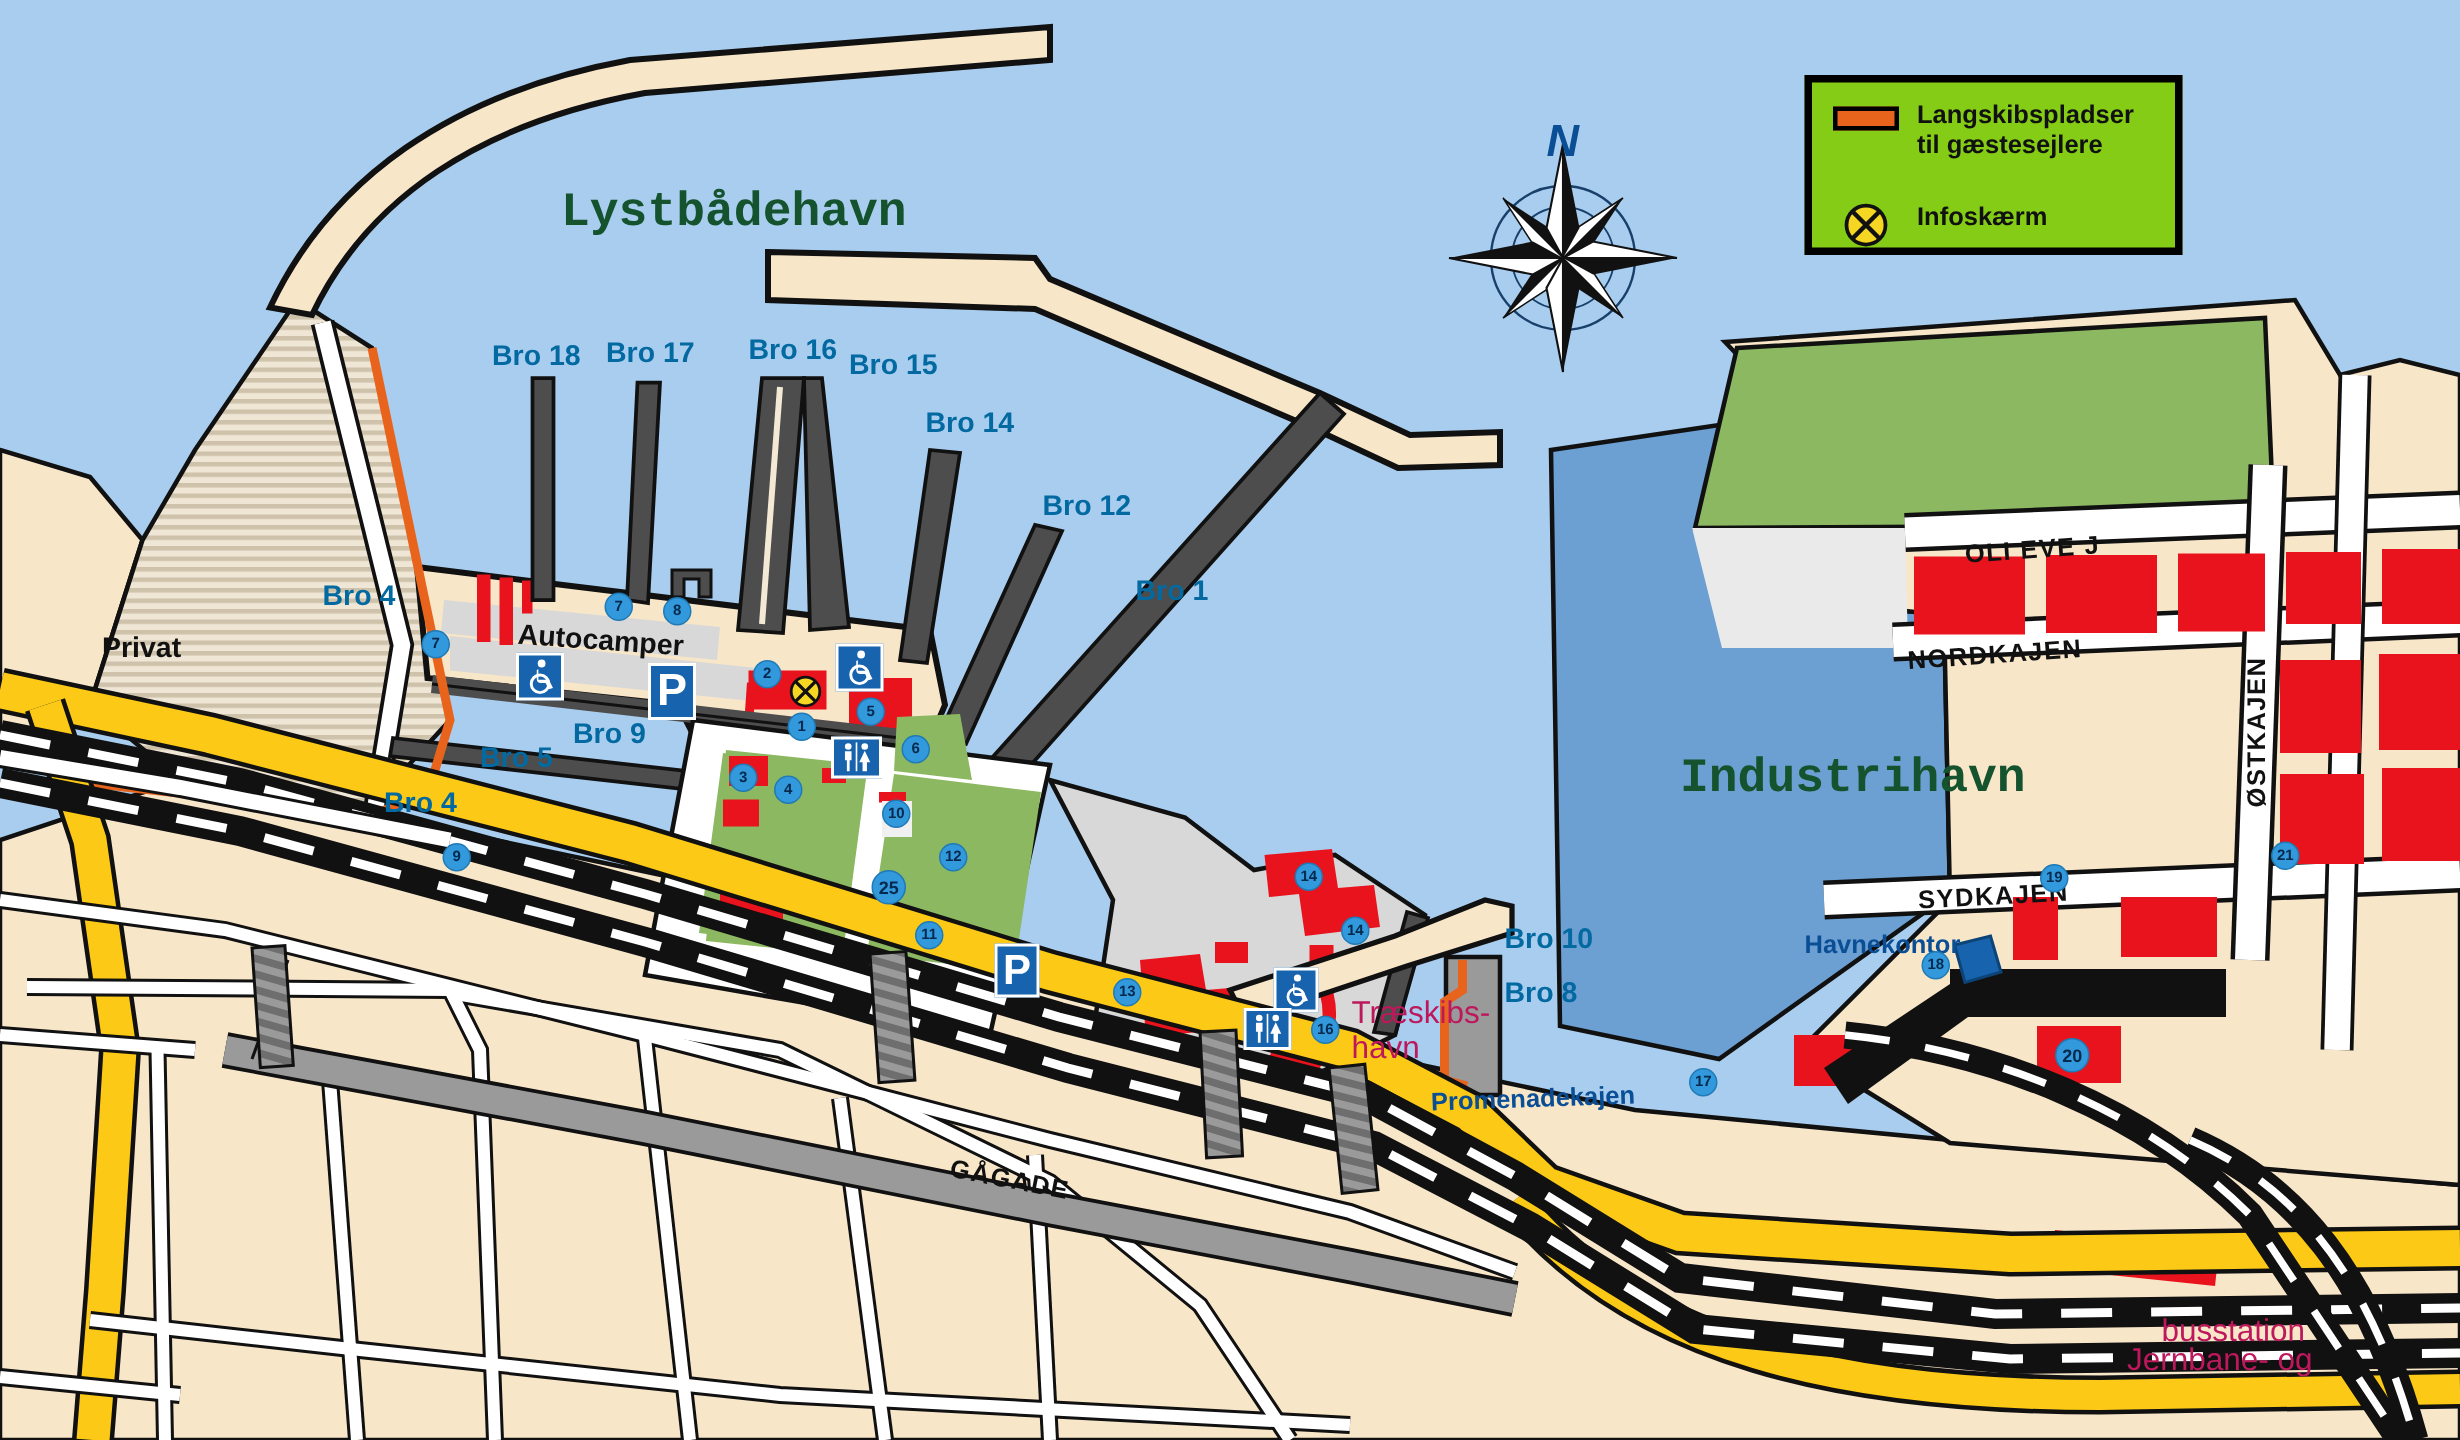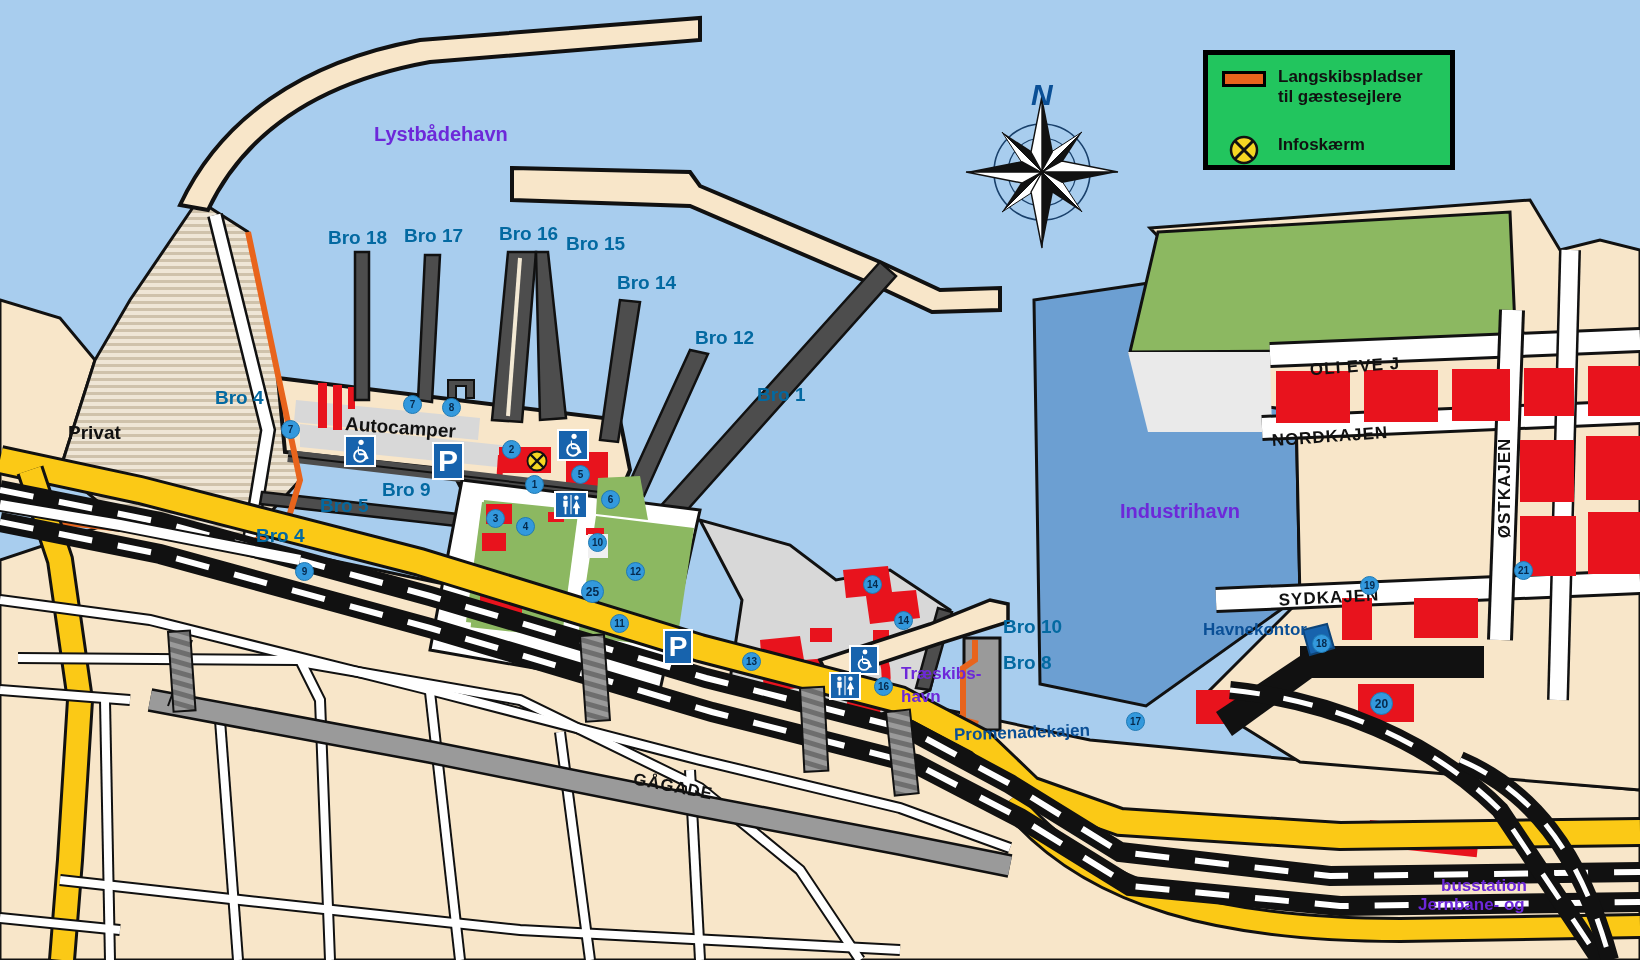--- a/index.html
+++ b/index.html
@@ -20,28 +20,29 @@
     white-space: nowrap;
     pointer-events: none;
     font-family: "Liberation Sans", sans-serif;
   }
   .lbl-bro {
     color: #0369a1;
     font-weight: bold;
     font-size: 19px;
   }
   .lbl-water-big {
-    color: #6d28d9;
-    font-weight: bold;
-    font-size: 20px;
+    color: #14532d;
+    font-weight: bold;
+    font-size: 32px;
+    font-family: Liberation Mono, monospace;
   }
   .lbl-area {
-    color: #6d28d9;
-    font-weight: bold;
-    font-size: 17px;
+    color: #be185d;
+    font-weight: normal;
+    font-size: 21px;
   }
   .lbl-street {
     color: #111111;
     font-weight: bold;
     font-size: 17px;
     letter-spacing: 1px;
   }
   .lbl-blue-bold {
     color: #0a4f96;
     font-weight: bold;
@@ -53,21 +54,21 @@
     color: #0a4f96;
     font-weight: bold;
     font-style: italic;
     font-size: 30px;
   }
   
   #legend {
     position: absolute;
     left: 1203px; top: 50px;
     width: 252px; height: 120px;
-    background: #22c55e;
+    background: #84cc16;
     border: 5px solid #000000;
     box-sizing: border-box;
   }
   .legend-row {
     position: absolute;
     display: flex;
     align-items: flex-start;
   }
   .legend-swatch-orange {
     width: 44px; height: 16px;
@@ -410,21 +411,21 @@
       <div class="poi poi-md" style="left: 442px; top: 398px;">8</div>
       <div class="poi poi-md" style="left: 295px; top: 562px;">9</div>
       <div class="poi poi-md" style="left: 588px; top: 533px;">10</div>
       <div class="poi poi-md" style="left: 610px; top: 614px;">11</div>
       <div class="poi poi-md" style="left: 626px; top: 562px;">12</div>
       <div class="poi poi-md" style="left: 742px; top: 652px;">13</div>
       <div class="poi poi-md" style="left: 863px; top: 575px;">14</div>
       <div class="poi poi-md" style="left: 894px; top: 611px;">14</div>
       <div class="poi poi-md" style="left: 874px; top: 677px;">16</div>
       <div class="poi poi-md" style="left: 1126px; top: 712px;">17</div>
-      <div class="poi poi-md" style="left: 1281px; top: 634px; margin-left: 31px;">18</div>
+      <div class="poi poi-md" style="left: 1281px; top: 634px;">18</div>
       <div class="poi poi-md" style="left: 1360px; top: 576px;">19</div>
       <div class="poi poi-lg" style="left: 1370px; top: 692px;">20</div>
       <div class="poi poi-md" style="left: 1514px; top: 561px;">21</div>
       <div class="poi poi-lg" style="left: 581px; top: 580px;">25</div>
     </div>
 
   <div id="sign-layer">
       <div class="sign" style="left: 432px; top: 442px; width: 32px; height: 38px;">
         <span class="sign-p" style="font-size: 30px;">P</span>
       </div>

